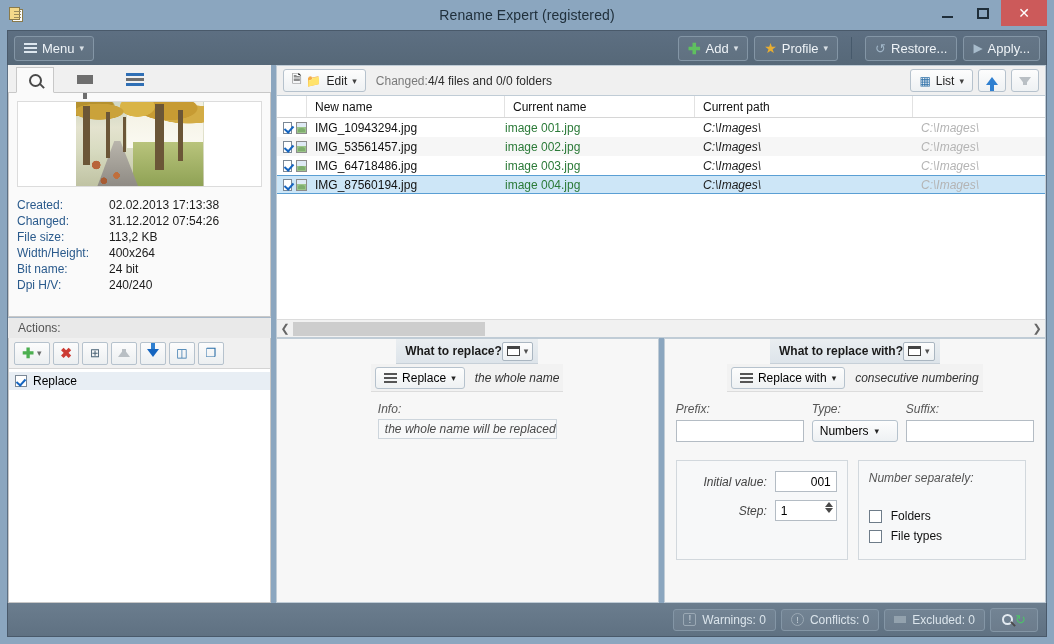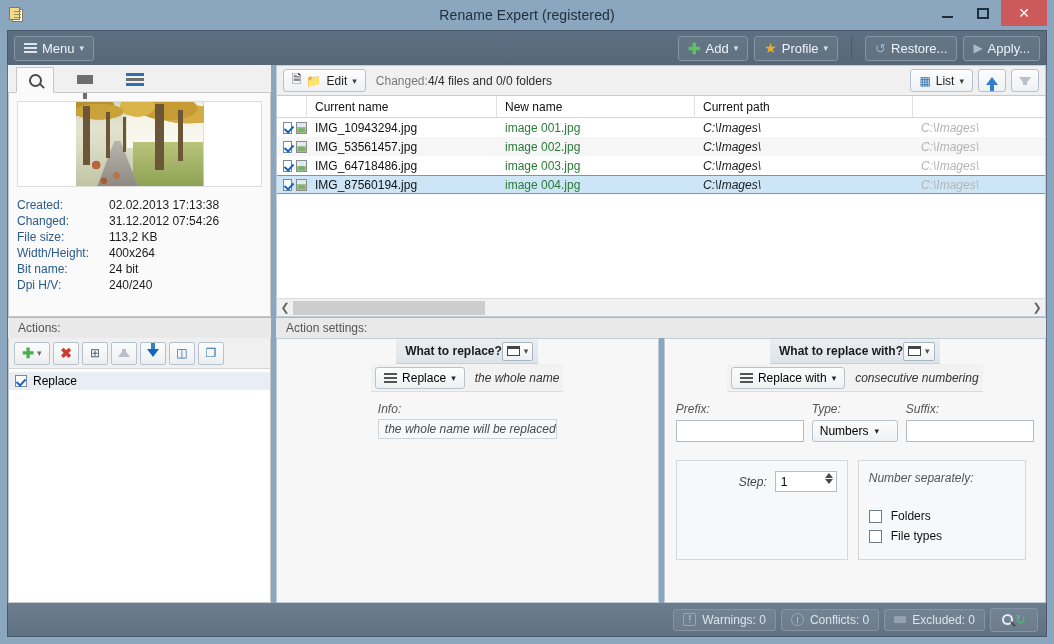--- a/index.html
+++ b/index.html
@@ -449,22 +449,22 @@
             </div>
           <div class="arrow-btn">
               <span class="arr arr-dn"></span>
             </div>
         </div>
       </div>
 
       <div class="grid-wrap">
         <div class="grid-head">
           <div class="gh c-chk"></div>
+          <div class="gh c-new">New name</div>
           <div class="gh c-name">Current name</div>
-          <div class="gh c-new">New name</div>
           <div class="gh c-path">Current path</div>
         </div>
         <div class="grid-body">
 
           <div class="row">
             <div class="cell c-chk">
                 <span class="chk on"></span>
                 <span class="imgicon"></span>
               </div>
             <div class="cell c-name curname">IMG_10943294.jpg</div>
@@ -509,21 +509,20 @@
         </div>
         <div class="hscroll">
           <div class="hs-arrow">❮</div>
           <div class="hs-track">
               <div class="hs-thumb"></div>
             </div>
           <div class="hs-arrow">❯</div>
         </div>
       </div>
 
-      <div class="settings-label">Action settings:</div>
 
       <div class="settings-row">
 
         <div class="panel">
           <div class="panel-head">
             <span>What to replace?</span>
             <span class="pbtn">
               <span class="winglyph"></span>
               <span class="caret" style="color:#333">▾</span>
             </span>
@@ -581,20 +580,24 @@
               </div>
               <div class="fg-col" style="width:128px">
                 <span class="fld-lbl">Suffix:</span>
                 <input class="txtin" type="text" value="" style="">
               </div>
             </div>
 
             <div style="display:flex;gap:10px;margin-top:18px;">
               <div class="group" style="width:172px;">
                 <div class="grp-row">
+                  <span class="grp-lbl">Initial value:</span>
+                  <span class="num-in">001</span>
+                </div>
+                <div class="grp-row">
                   <span class="grp-lbl">Step:</span>
                   <span class="spin-in">
                     <span>1</span>
                     <span class="spin-btns">
                         <i class="up"></i>
                         <i class="dn"></i>
                       </span>
                   </span>
                 </div>
               </div>

